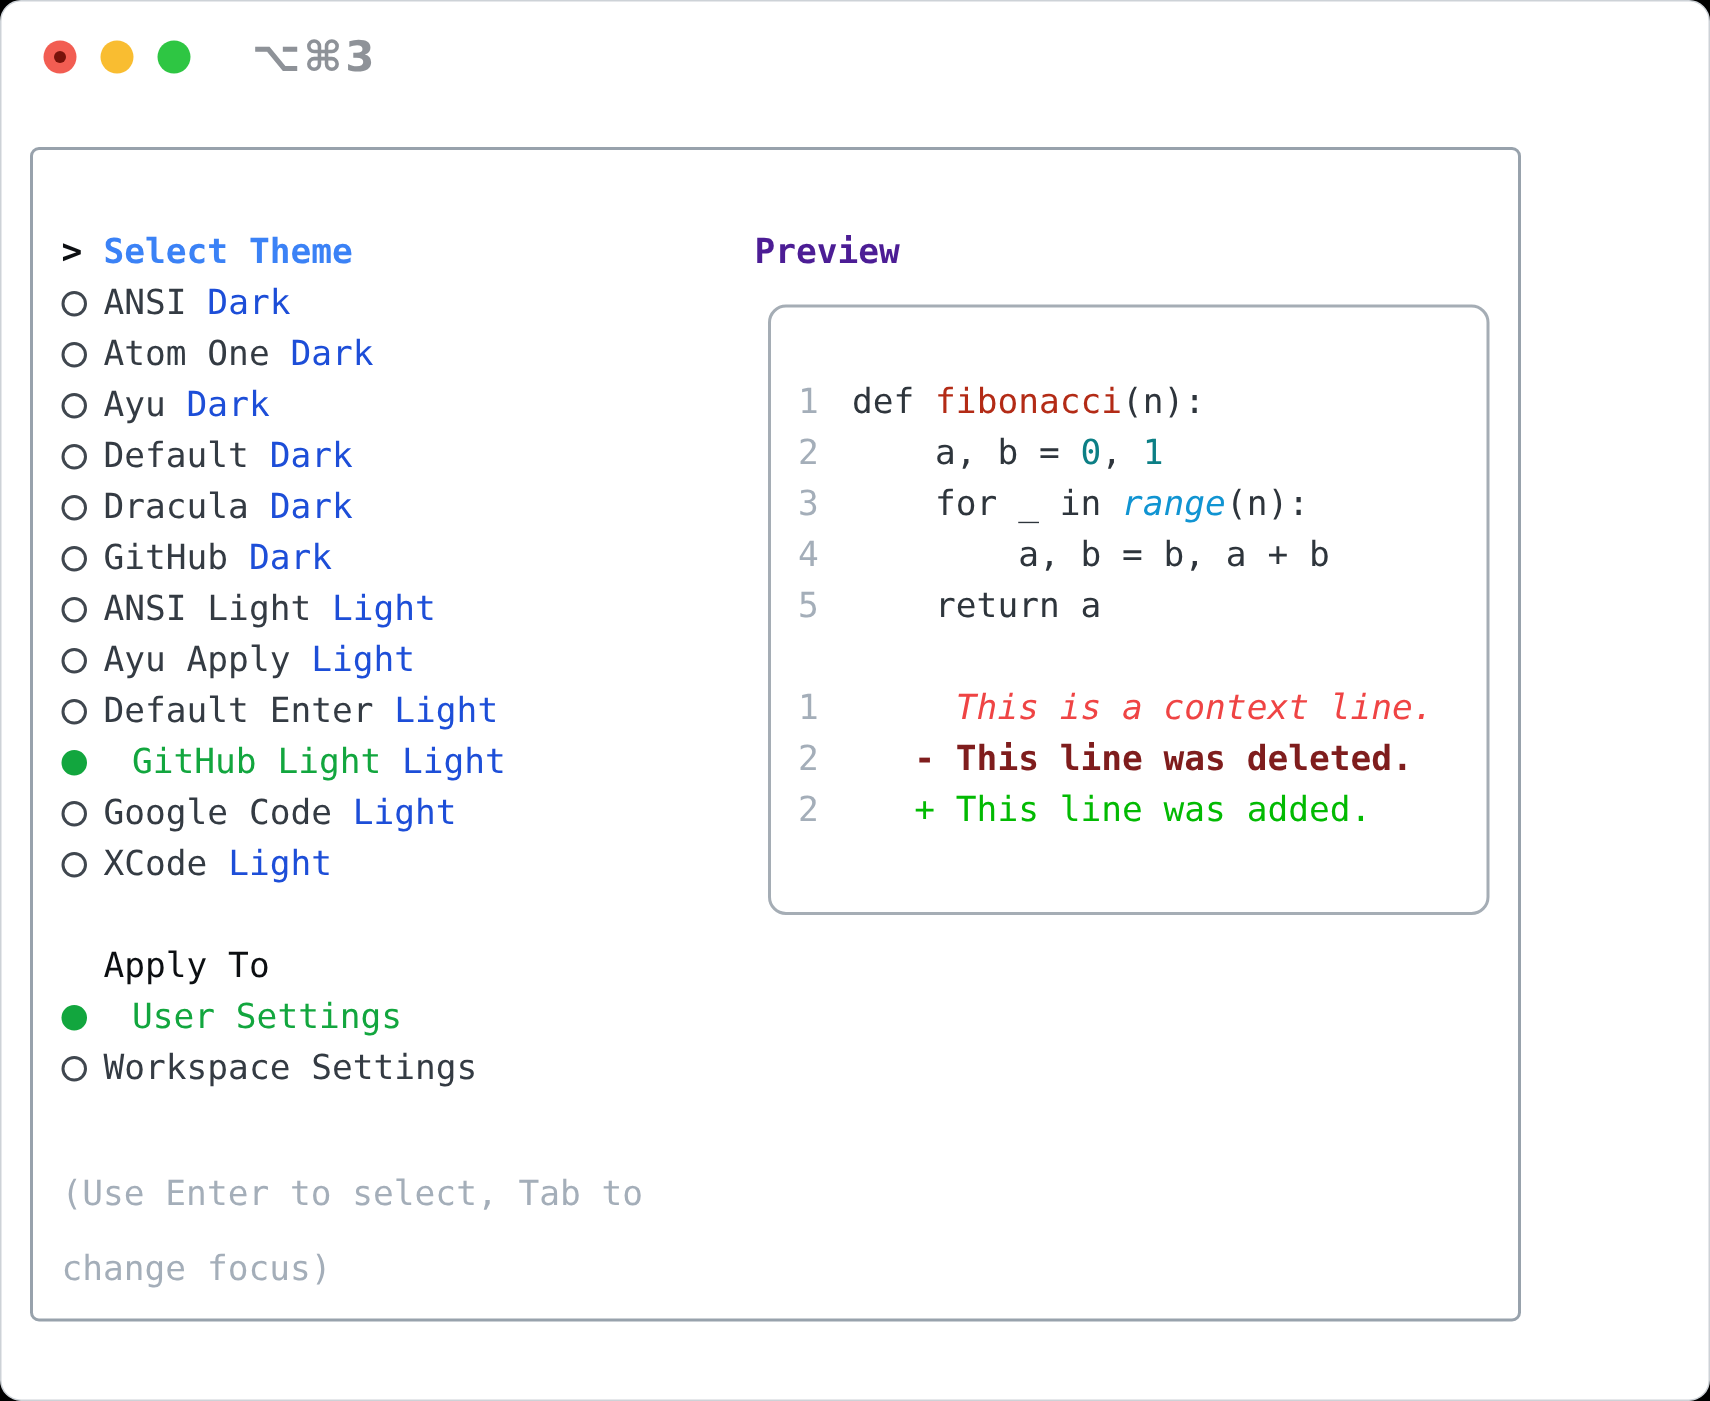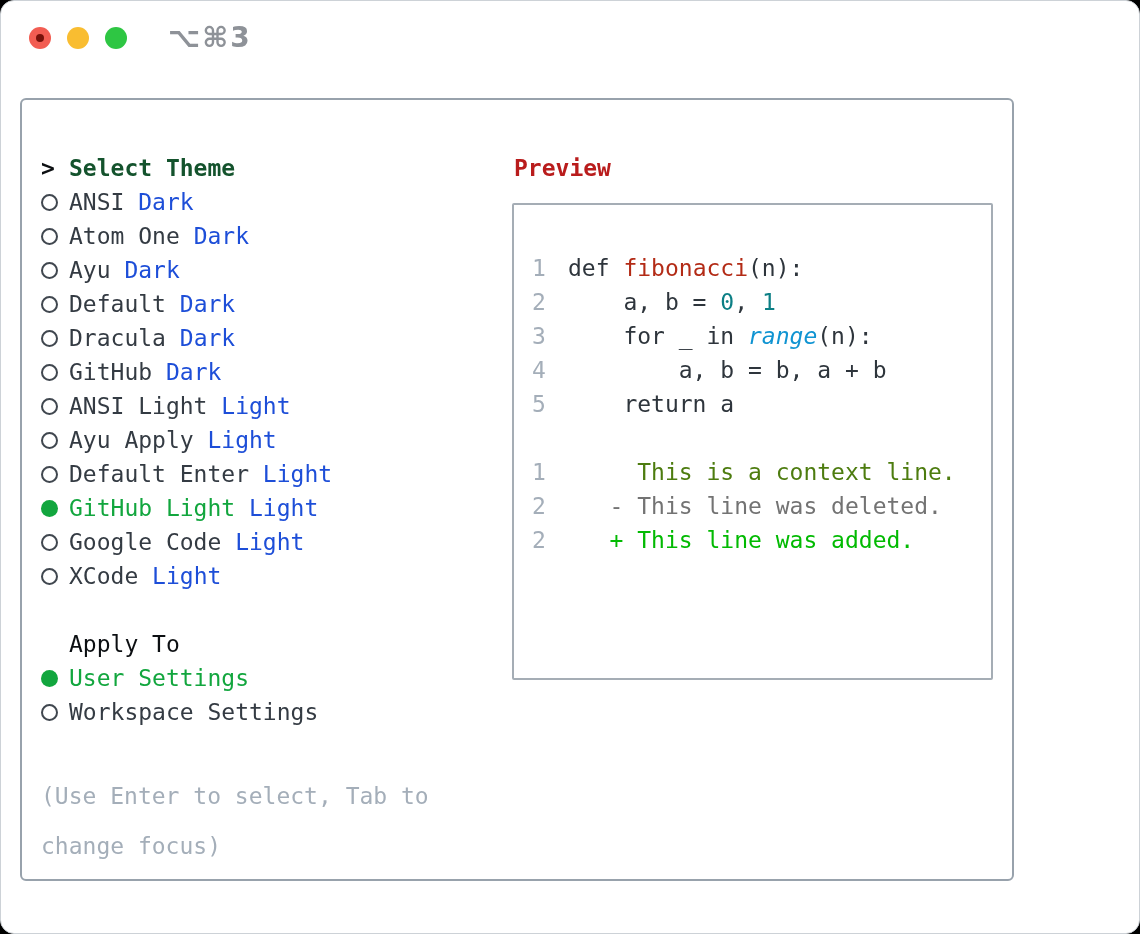--- a/index.html
+++ b/index.html
@@ -24,46 +24,46 @@
   
   .panel{
     position:absolute;left:19px;top:97px;width:994px;height:783px;box-sizing:border-box;
     border:2px solid #98a2ac;border-radius:6px;background:#fff;
   }
   
   .left-pane{position:absolute;left:19px;top:51px;width:440px;font-size:23px;}
   .row{display:flex;align-items:center;height:34px;white-space:pre;}
   .marker{display:inline-flex;align-items:center;justify-content:flex-start;width:28px;flex:0 0 28px;}
   .caret{font-weight:bold;color:#0c0f12;}
-  .hdr{font-weight:bold;color:#14532d;}
+  .hdr{font-weight:bold;color:#3b82f6;}
   .radio{width:13px;height:13px;border-radius:50%;border:2px solid #40474f;box-sizing:content-box;}
   .radio.on{width:17px;height:17px;border:none;background:#12a63e;}
   .tname{color:#343b43;}
-  .tname.sel{color:#12a63e;}
+  .tname.sel{color:#12a63e;margin-left:19px;}
   .tsuffix{color:#1d4ed8;}
   .spacer{height:34px;}
   .hint{color:#a4aeb9;line-height:34px;margin-top:16px;}
   
   .preview-label{
     position:absolute;left:481px;top:51px;height:34px;line-height:34px;
-    font-size:23px;font-weight:bold;color:#b91c1c;margin-left:11px;
+    font-size:23px;font-weight:bold;color:#4c1d95;
   }
   .preview-box{
-    position:absolute;left:490px;top:103px;width:481px;height:477px;box-sizing:border-box;
-    border:2px solid #a5adb5;border-radius:2px;background:#fff;
+    position:absolute;left:490px;top:103px;width:481px;height:407px;box-sizing:border-box;
+    border:2px solid #a5adb5;border-radius:12px;background:#fff;
     padding:46px 0 0 18px;overflow:hidden;
   }
   .cl{height:34px;line-height:34px;font-size:23px;white-space:pre;}
   .ln{display:inline-block;width:16px;margin-right:20px;color:#a4aeb9;}
   .tok-p{color:#2e353c;}
   .tok-f{color:#b32b16;}
   .tok-n{color:#0c7f85;}
   .tok-b{color:#1094d2;font-style:italic;}
-  .tok-c{color:#4d7c0f;}
-  .tok-d{color:#737373;}
+  .tok-c{color:#ef4444;font-style:italic;}
+  .tok-d{color:#7f1d1d;font-weight:bold;}
   .tok-a{color:#02ba02;}
 </style>
 </head>
 <body>
 
 <div class="window">
 
   <div class="titlebar">
     <span class="tl tl-red">
         <span class="dot"></span>

